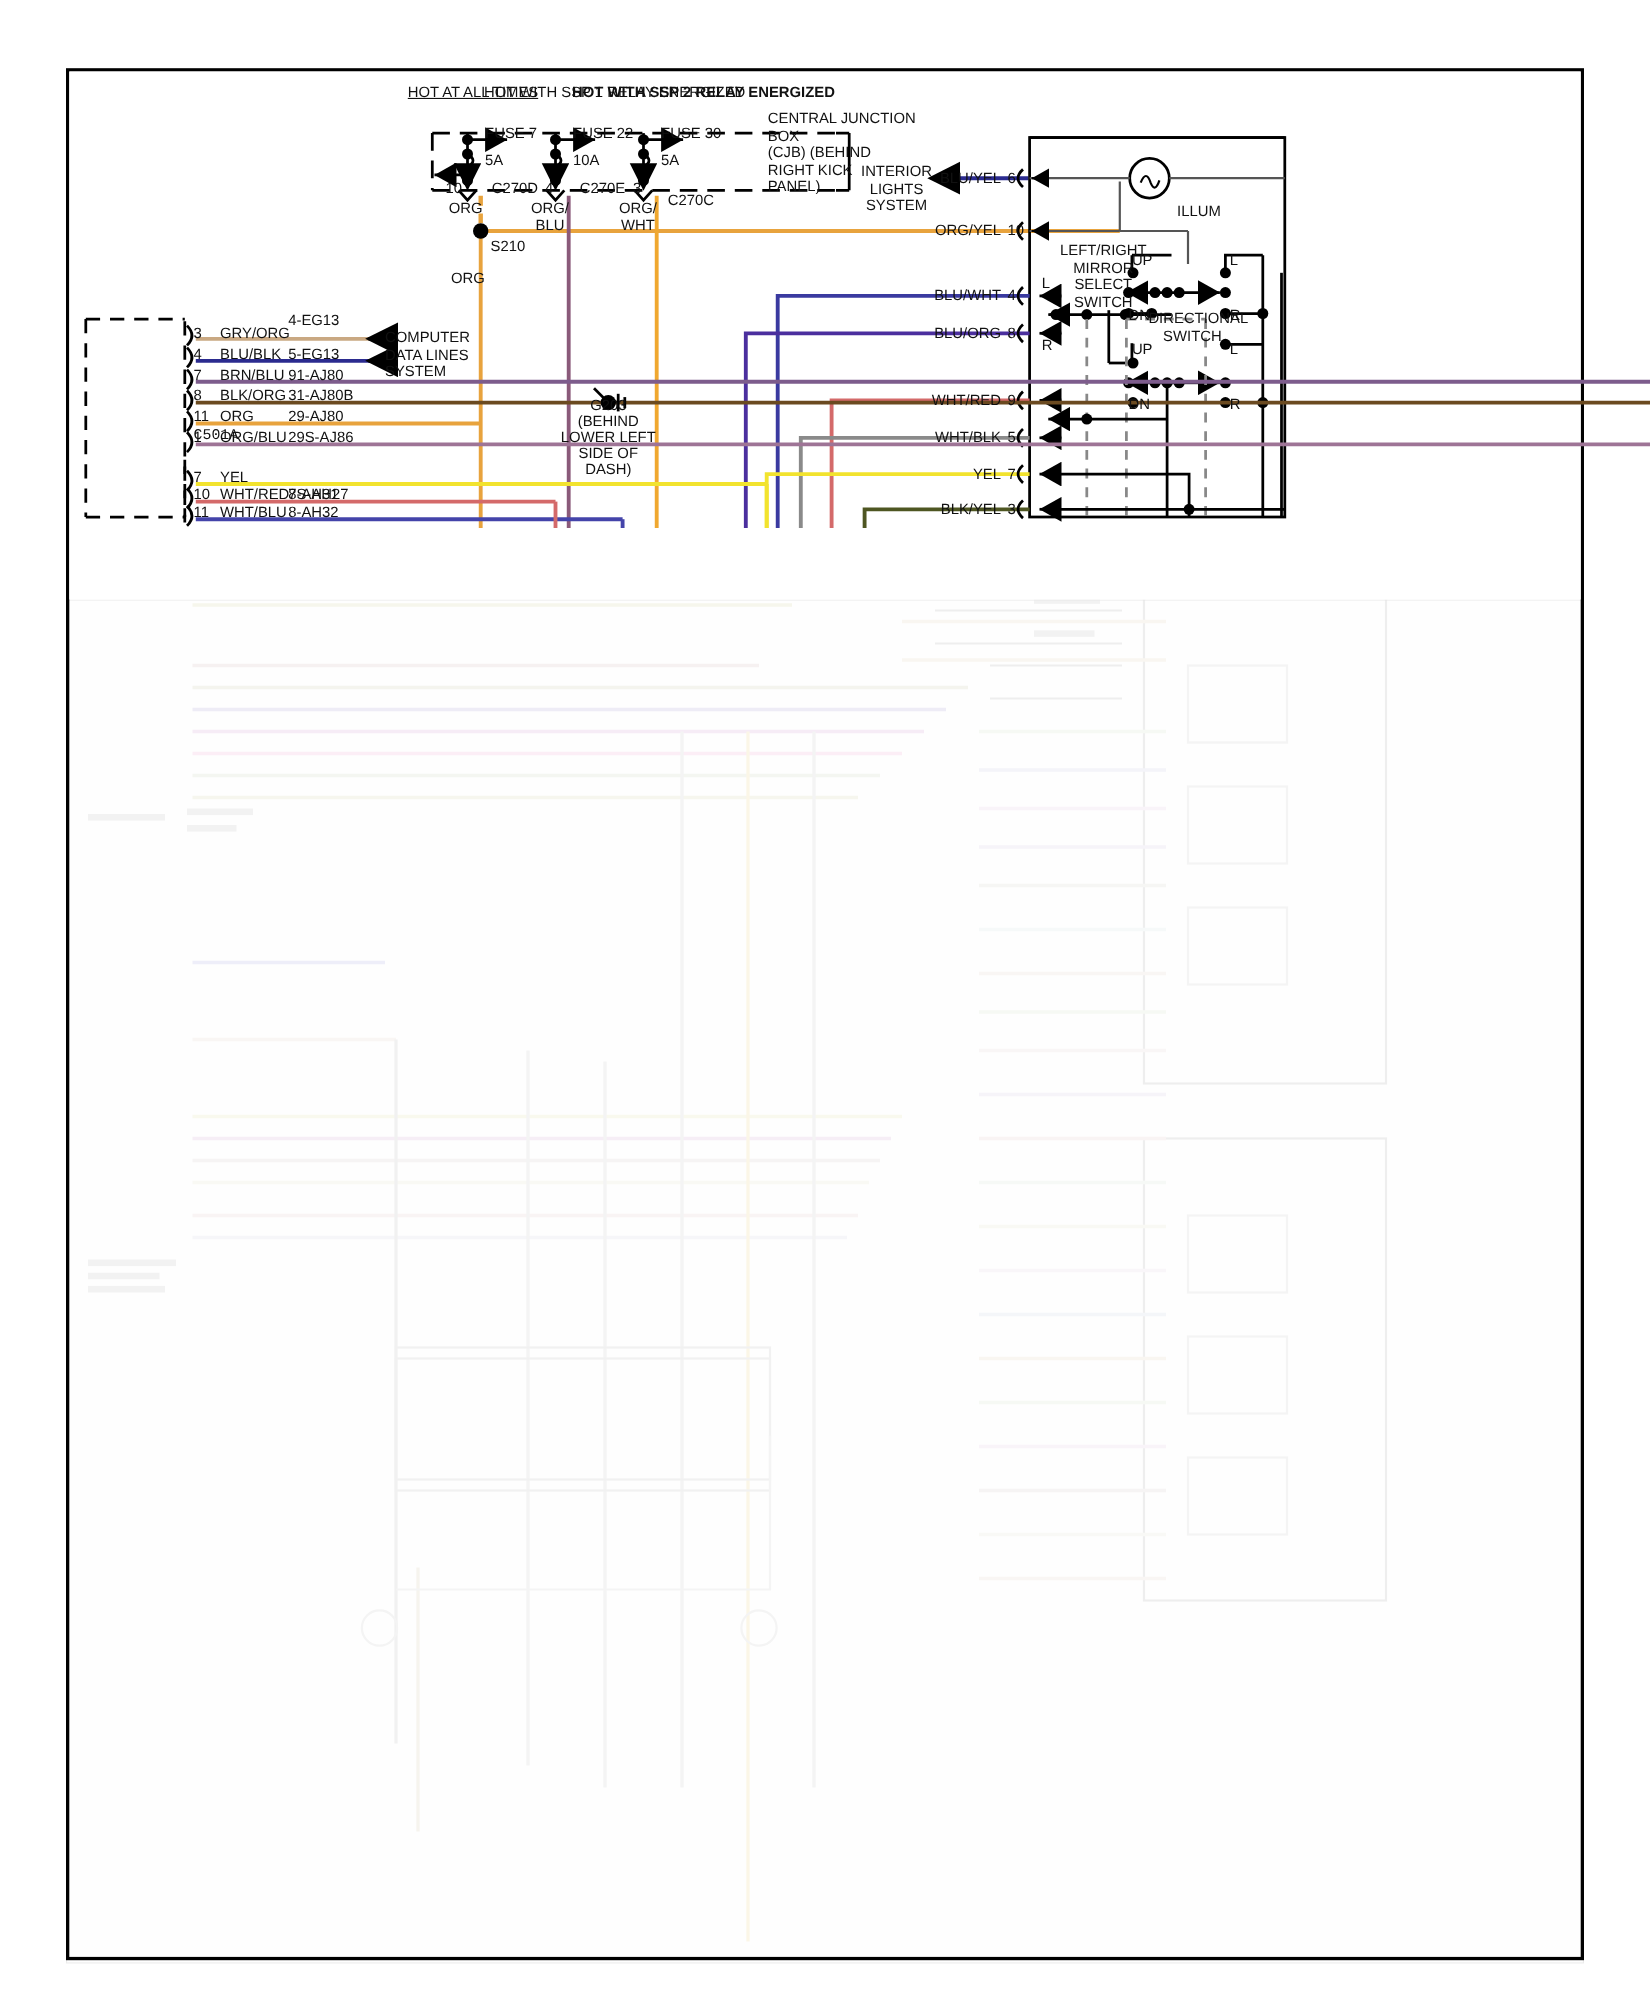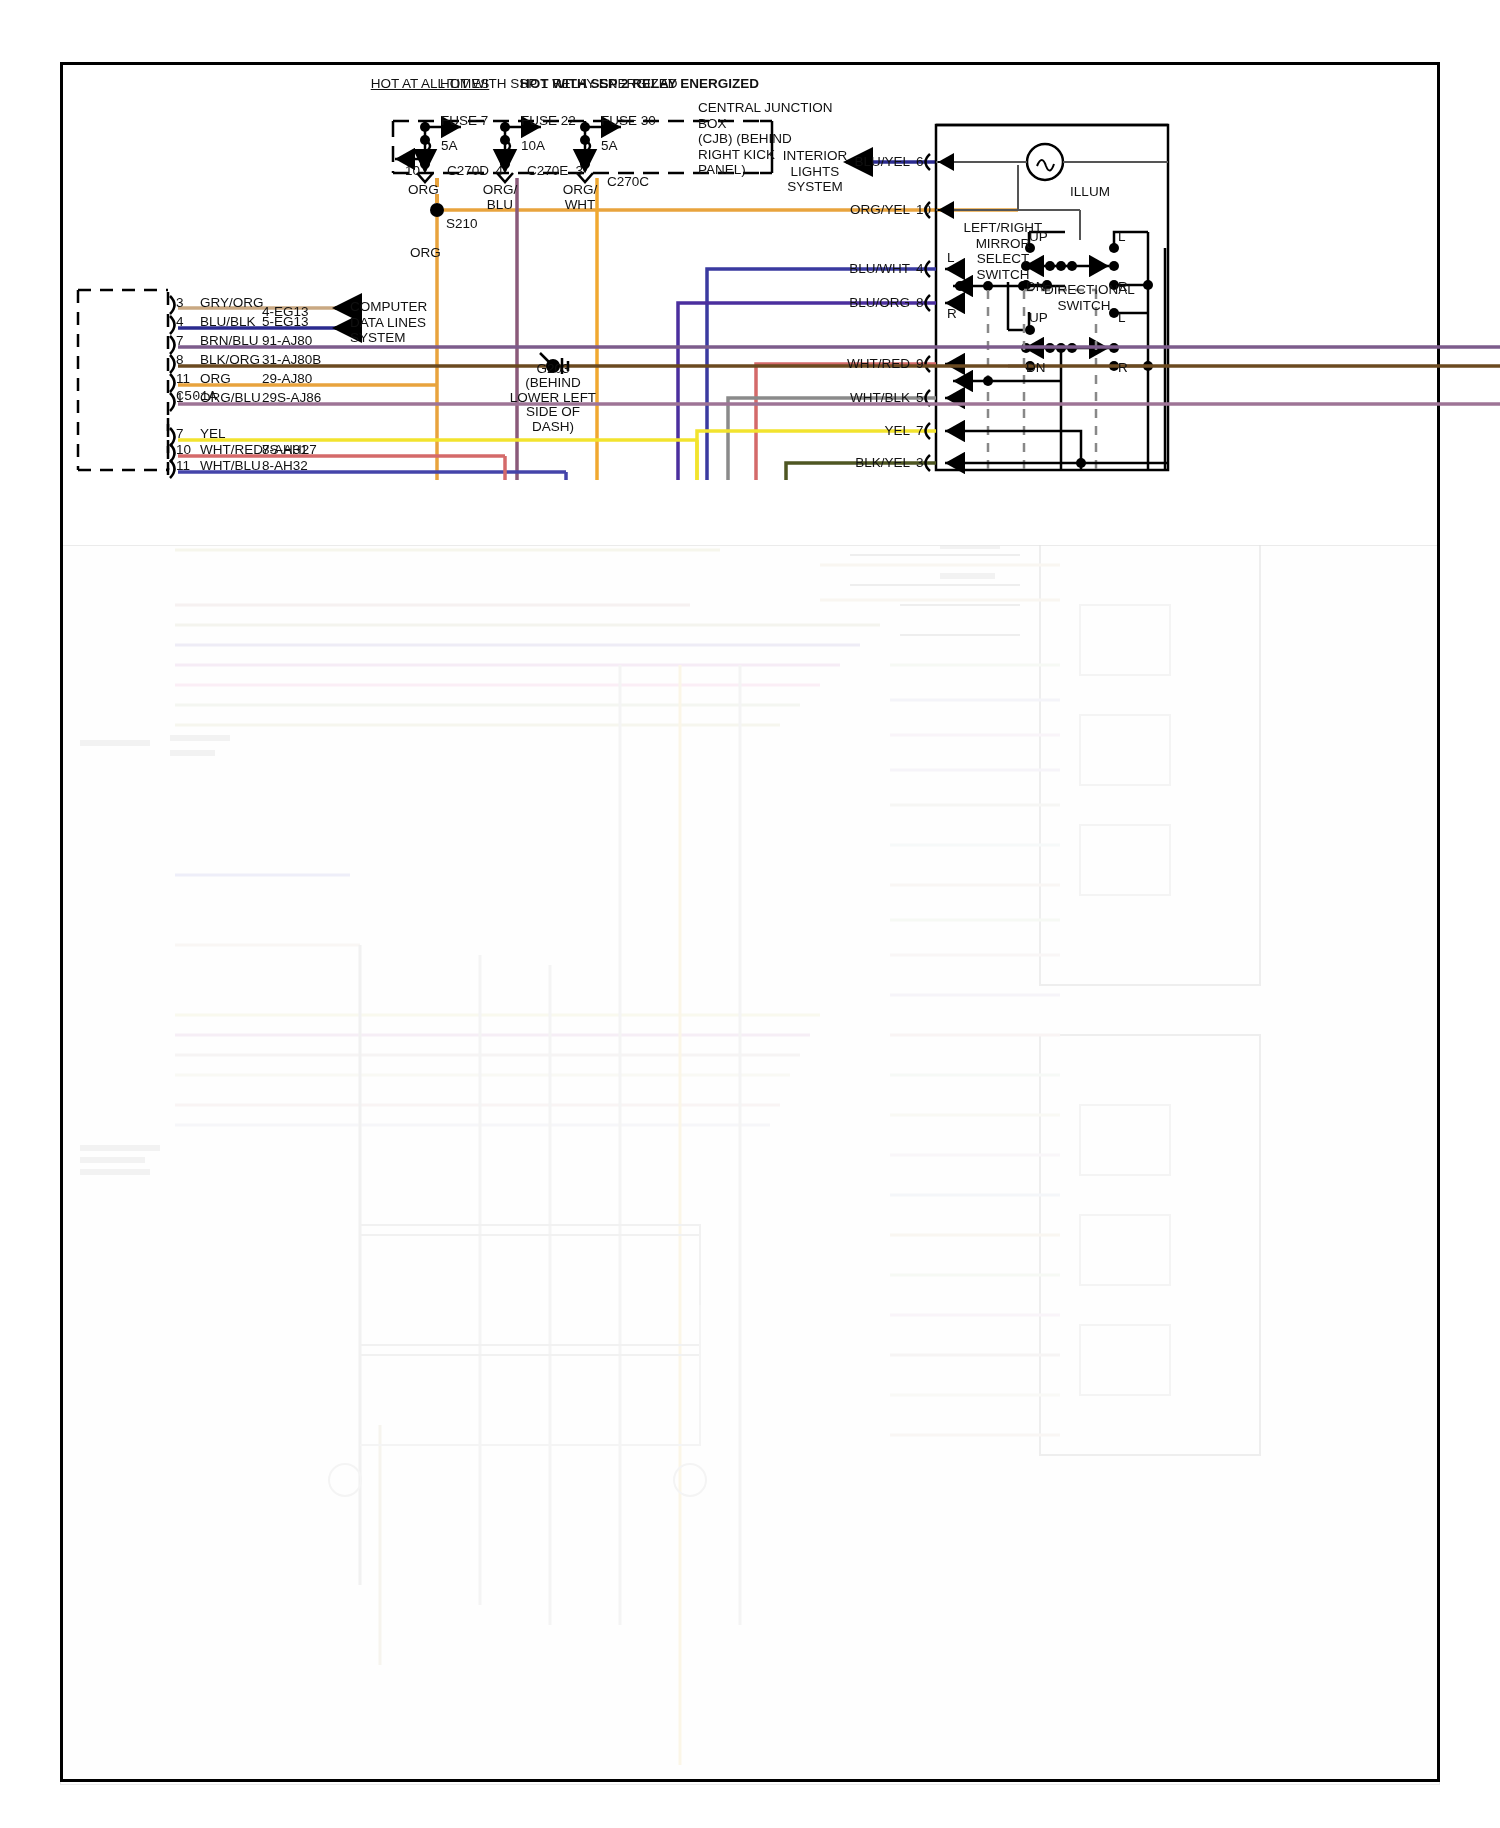--- a/index.html
+++ b/index.html
@@ -416,21 +416,21 @@
 DATA LINES
 SYSTEM</div>
 
   <div class="lbl c" style="left:770px;top:148px;width:90px;line-height:15.5px;">INTERIOR
 LIGHTS
 SYSTEM</div>
 
   <div id="c501a-rows">
       <div class="lbl" style="left: 176px; top: 295px;">3</div>
       <div class="lbl" style="left: 200px; top: 295px;">GRY/ORG</div>
-      <div class="lbl" style="left: 262px; top: 304px;">4-EG13</div>
+      <div class="lbl" style="left: 262px; top: 283px;">4-EG13</div>
       <div class="lbl" style="left: 176px; top: 314px;">4</div>
       <div class="lbl" style="left: 200px; top: 314px;">BLU/BLK</div>
       <div class="lbl" style="left: 262px; top: 314px;">5-EG13</div>
       <div class="lbl" style="left: 176px; top: 333px;">7</div>
       <div class="lbl" style="left: 200px; top: 333px;">BRN/BLU</div>
       <div class="lbl" style="left: 262px; top: 333px;">91-AJ80</div>
       <div class="lbl" style="left: 176px; top: 352px;">8</div>
       <div class="lbl" style="left: 200px; top: 352px;">BLK/ORG</div>
       <div class="lbl" style="left: 262px; top: 352px;">31-AJ80B</div>
       <div class="lbl" style="left: 176px; top: 371px;">11</div>

